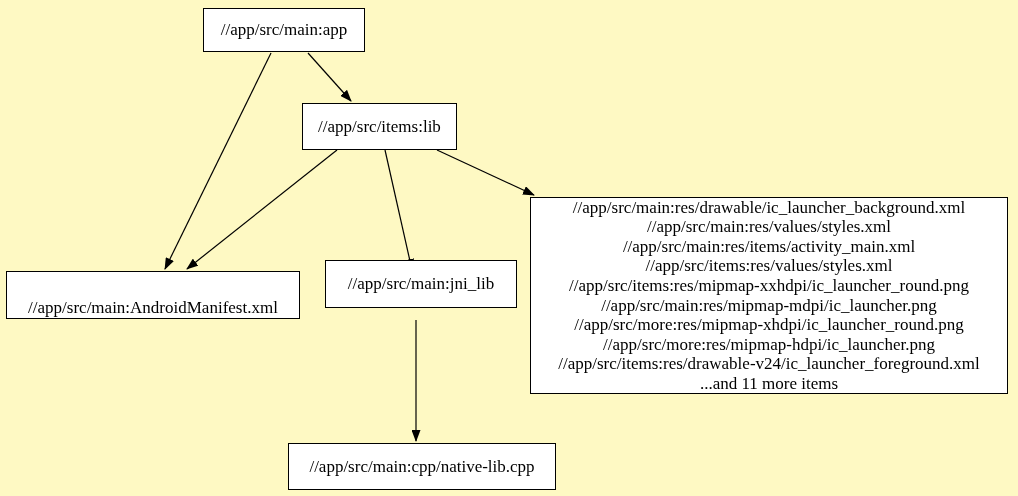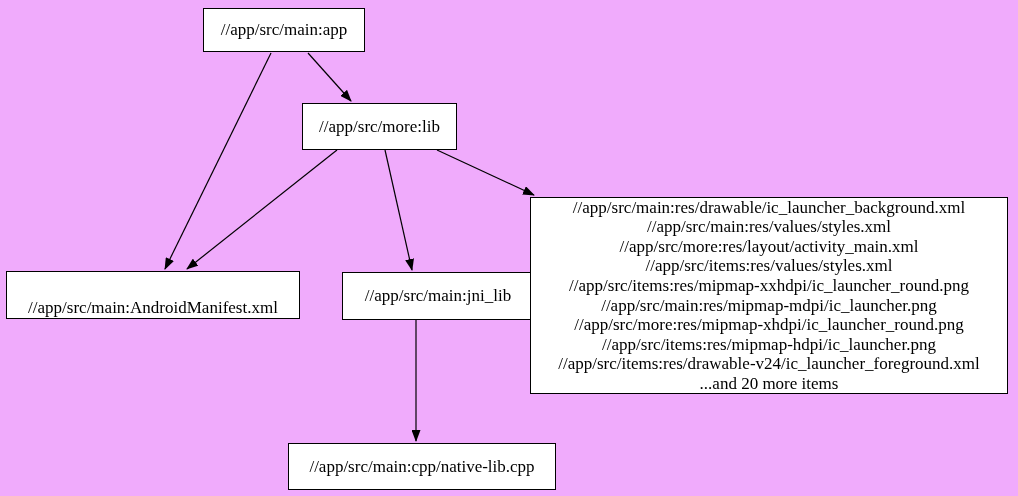--- a/index.html
+++ b/index.html
@@ -4,21 +4,21 @@
 <style>
   html, body {
     margin: 0;
     padding: 0;
     background: #ffffff;
   }
   #canvas {
     position: relative;
     width: 1018px;
     height: 496px;
-    background: #f0abfc;
+    background: #fef9c3;
     font-family: "Liberation Serif", "DejaVu Serif", serif;
     color: #000000;
     overflow: hidden;
   }
   #edges {
     position: absolute;
     left: 0;
     top: 0;
     width: 1018px;
     height: 496px;
@@ -33,21 +33,21 @@
     align-items: center;
     justify-content: center;
     text-align: center;
     font-size: 17px;
     line-height: 19.6px;
     white-space: nowrap;
   }
   #node-app            { left: 203px; top: 8px;   width: 162px; height: 44px; }
   #node-lib            { left: 302px; top: 103px; width: 155px; height: 47px; }
   #node-manifest       { left: 6px;   top: 271px; width: 294px; height: 48px; justify-content: flex-end; }
-  #node-jni-lib        { left: 325px; top: 272px; width: 192px; height: 48px; margin-left: 17px; }
+  #node-jni-lib        { left: 325px; top: 260px; width: 192px; height: 48px; }
   #node-res-files      { left: 530px; top: 197px; width: 478px; height: 197px; }
   #node-native-lib     { left: 280px; top: 443px; width: 268px; height: 47px; margin-left: 8px; }
   .edge {
     stroke: #000000;
     stroke-width: 1.2px;
     fill: none;
   }
 </style>
 </head>
 <body>
@@ -66,41 +66,41 @@
     <line class="edge" x1="385" y1="150" x2="412" y2="270" marker-end="url(#arrow)"></line>
     <line class="edge" x1="437" y1="150" x2="534" y2="195" marker-end="url(#arrow)"></line>
     <line class="edge" x1="416" y1="320" x2="416" y2="441" marker-end="url(#arrow)"></line>
   </svg>
 
   <div class="node" id="node-app">
     <span>//app/src/main:app</span>
   </div>
 
   <div class="node" id="node-lib">
-    <span>//app/src/more:lib</span>
+    <span>//app/src/items:lib</span>
   </div>
 
   <div class="node" id="node-manifest">
     <span>//app/src/main:AndroidManifest.xml</span>
   </div>
 
   <div class="node" id="node-jni-lib">
     <span>//app/src/main:jni_lib</span>
   </div>
 
   <div class="node" id="node-res-files">
     <div>//app/src/main:res/drawable/ic_launcher_background.xml</div>
     <div>//app/src/main:res/values/styles.xml</div>
-    <div>//app/src/more:res/layout/activity_main.xml</div>
+    <div>//app/src/main:res/items/activity_main.xml</div>
     <div>//app/src/items:res/values/styles.xml</div>
     <div>//app/src/items:res/mipmap-xxhdpi/ic_launcher_round.png</div>
     <div>//app/src/main:res/mipmap-mdpi/ic_launcher.png</div>
     <div>//app/src/more:res/mipmap-xhdpi/ic_launcher_round.png</div>
-    <div>//app/src/items:res/mipmap-hdpi/ic_launcher.png</div>
+    <div>//app/src/more:res/mipmap-hdpi/ic_launcher.png</div>
     <div>//app/src/items:res/drawable-v24/ic_launcher_foreground.xml</div>
-    <div>...and 20 more items</div>
+    <div>...and 11 more items</div>
   </div>
 
   <div class="node" id="node-native-lib">
     <span>//app/src/main:cpp/native-lib.cpp</span>
   </div>
 
 </div>
 
 </body></html>

